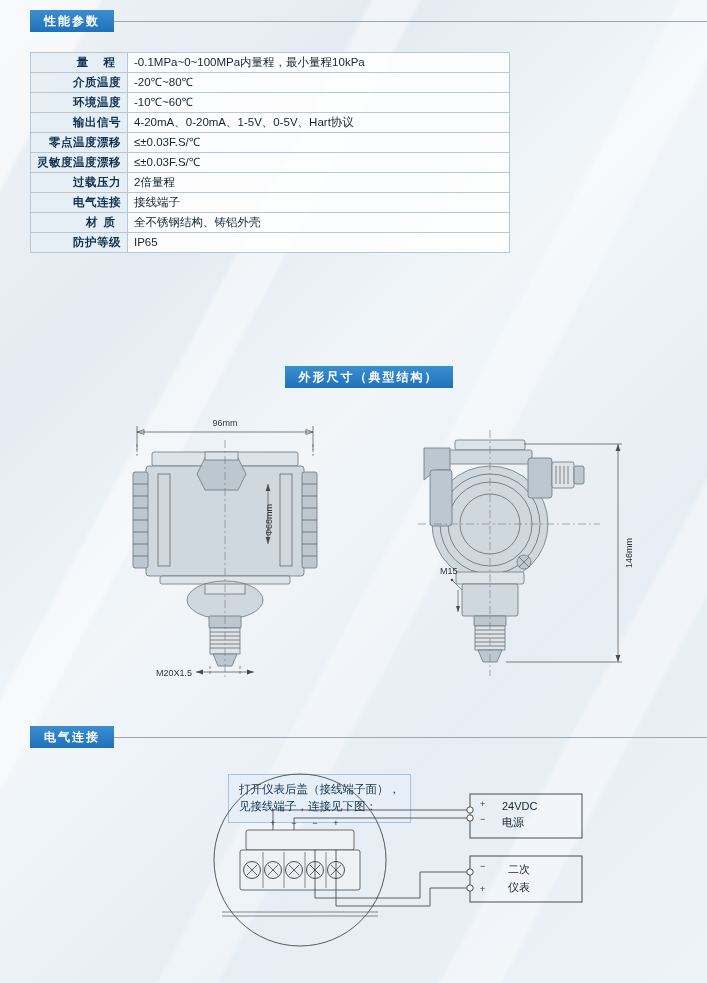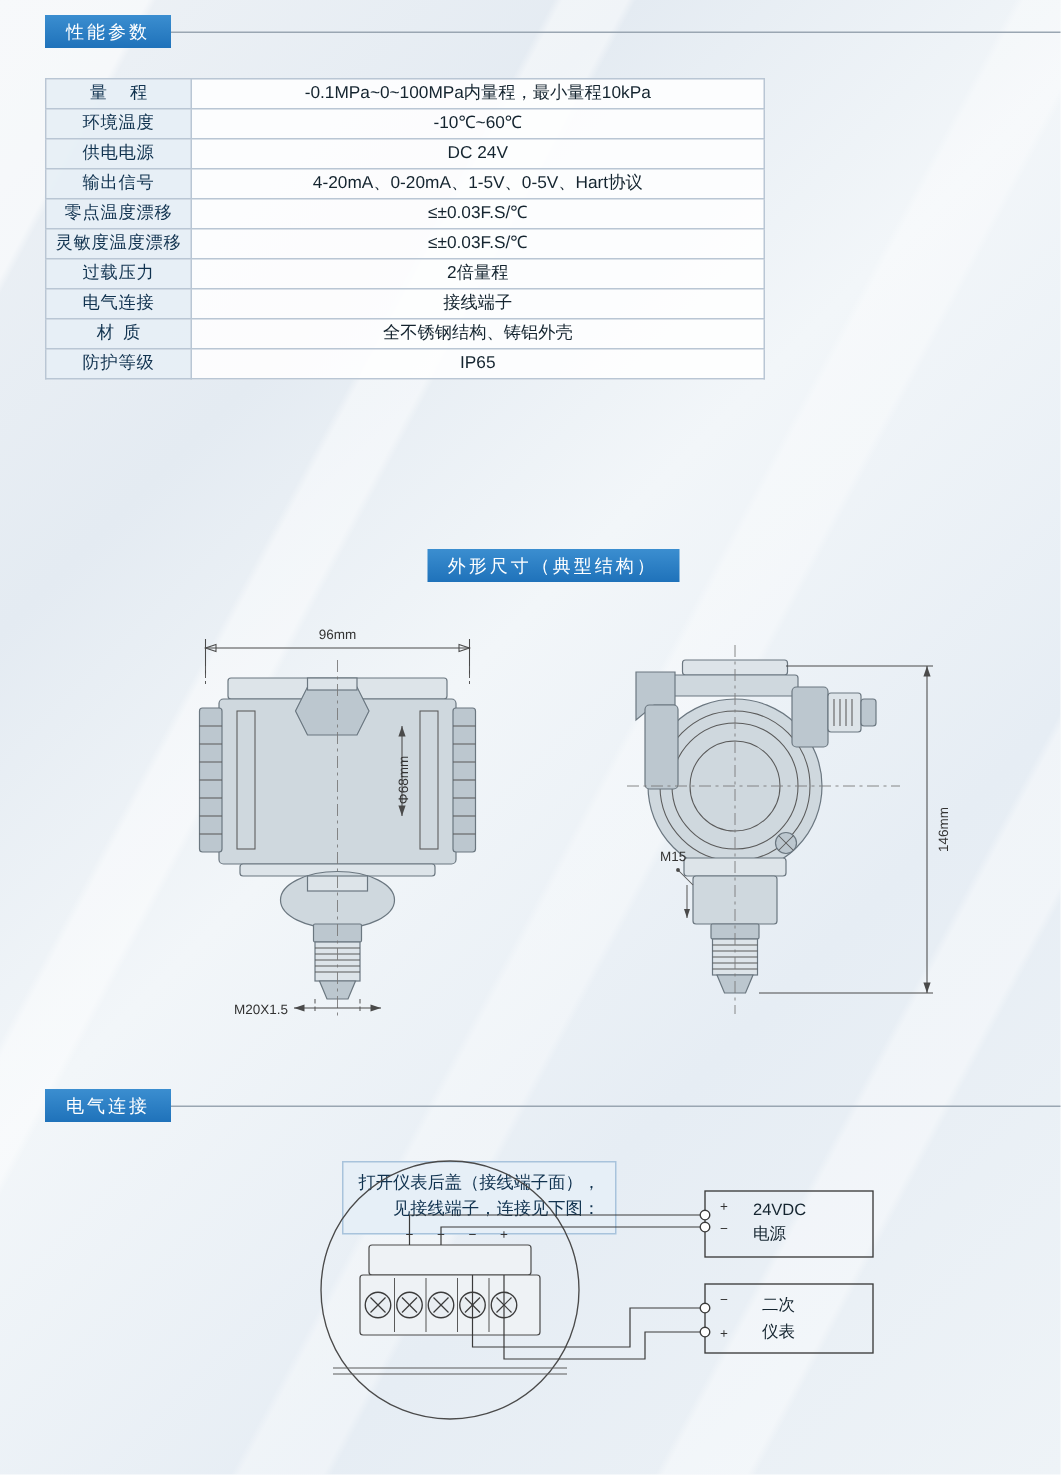--- a/index.html
+++ b/index.html
@@ -34,20 +34,21 @@
   .sec-head .tab {
     background: #2b7fc4;
     background: linear-gradient(180deg,#3b8ed0 0%, #1f72ba 100%);
     color: #ffffff;
     font-size: 12px;
     letter-spacing: 2px;
     padding: 3px 14px 4px 14px;
     height: 22px;
     line-height: 16px;
     white-space: nowrap;
+    font-weight: bold;
   }
   .sec-head .rule {
     flex: 1;
     height: 1px;
     background: #9aa6b2;
     margin-left: 0;
   }
 
   
   #spec-table {
@@ -62,30 +63,29 @@
   #spec-table tr { height: 19.5px; }
   #spec-table td {
     border: 1px solid #b9c6d4;
     padding: 0 6px;
     vertical-align: middle;
     line-height: 19px;
     white-space: nowrap;
   }
   #spec-table td.k {
     width: 96px;
-    text-align: center;
-    font-weight: normal;
+    text-align: right;
+    font-weight: bold;
     color: #10324f;
     background: rgba(228,237,245,0.85);
     letter-spacing: 0.5px;
   }
   #spec-table td.v {
     color: #14242f;
     background: rgba(255,255,255,0.7);
-    text-align: center;
   }
   #spec-table td.k.wide-sp { letter-spacing: 6px; text-indent: 6px; }
 
   
   .draw-area {
     position: absolute;
     left: 0;
     width: 707px;
   }
   #dim-drawings { top: 404px; height: 300px; }
@@ -99,21 +99,21 @@
     left: 228px;
     top: 774px;
     background: #e6eff7;
     border: 1px solid #a8c3dc;
     padding: 6px 10px 7px 10px;
     font-size: 11.5px;
     color: #10324f;
     line-height: 17px;
     white-space: nowrap;
   }
-  .callout .l2 { display: block; text-align: right; }
+  .callout .l2 { display: block; }
 
   .lbl {
     font-family: "Liberation Sans", sans-serif;
     font-size: 9px;
     fill: #333;
   }
   .lbl-ch {
     font-family: "Liberation Sans", sans-serif;
     font-size: 11px;
     fill: #14242f;
@@ -137,26 +137,26 @@
   <div class="rule"></div>
 </div>
 
 <table id="spec-table">
   <tbody>
       <tr>
         <td class="k wide-sp">量  程</td>
         <td class="v">-0.1MPa~0~100MPa内量程，最小量程10kPa</td>
       </tr>
       <tr>
+        <td class="k">介质温度</td>
+        <td class="v">-20℃~80℃</td>
+      </tr>
+      <tr>
         <td class="k">环境温度</td>
         <td class="v">-10℃~60℃</td>
-      </tr>
-      <tr>
-        <td class="k">供电电源</td>
-        <td class="v">DC 24V</td>
       </tr>
       <tr>
         <td class="k">输出信号</td>
         <td class="v">4-20mA、0-20mA、1-5V、0-5V、Hart协议</td>
       </tr>
       <tr>
         <td class="k">零点温度漂移</td>
         <td class="v">≤±0.03F.S/℃</td>
       </tr>
       <tr>

